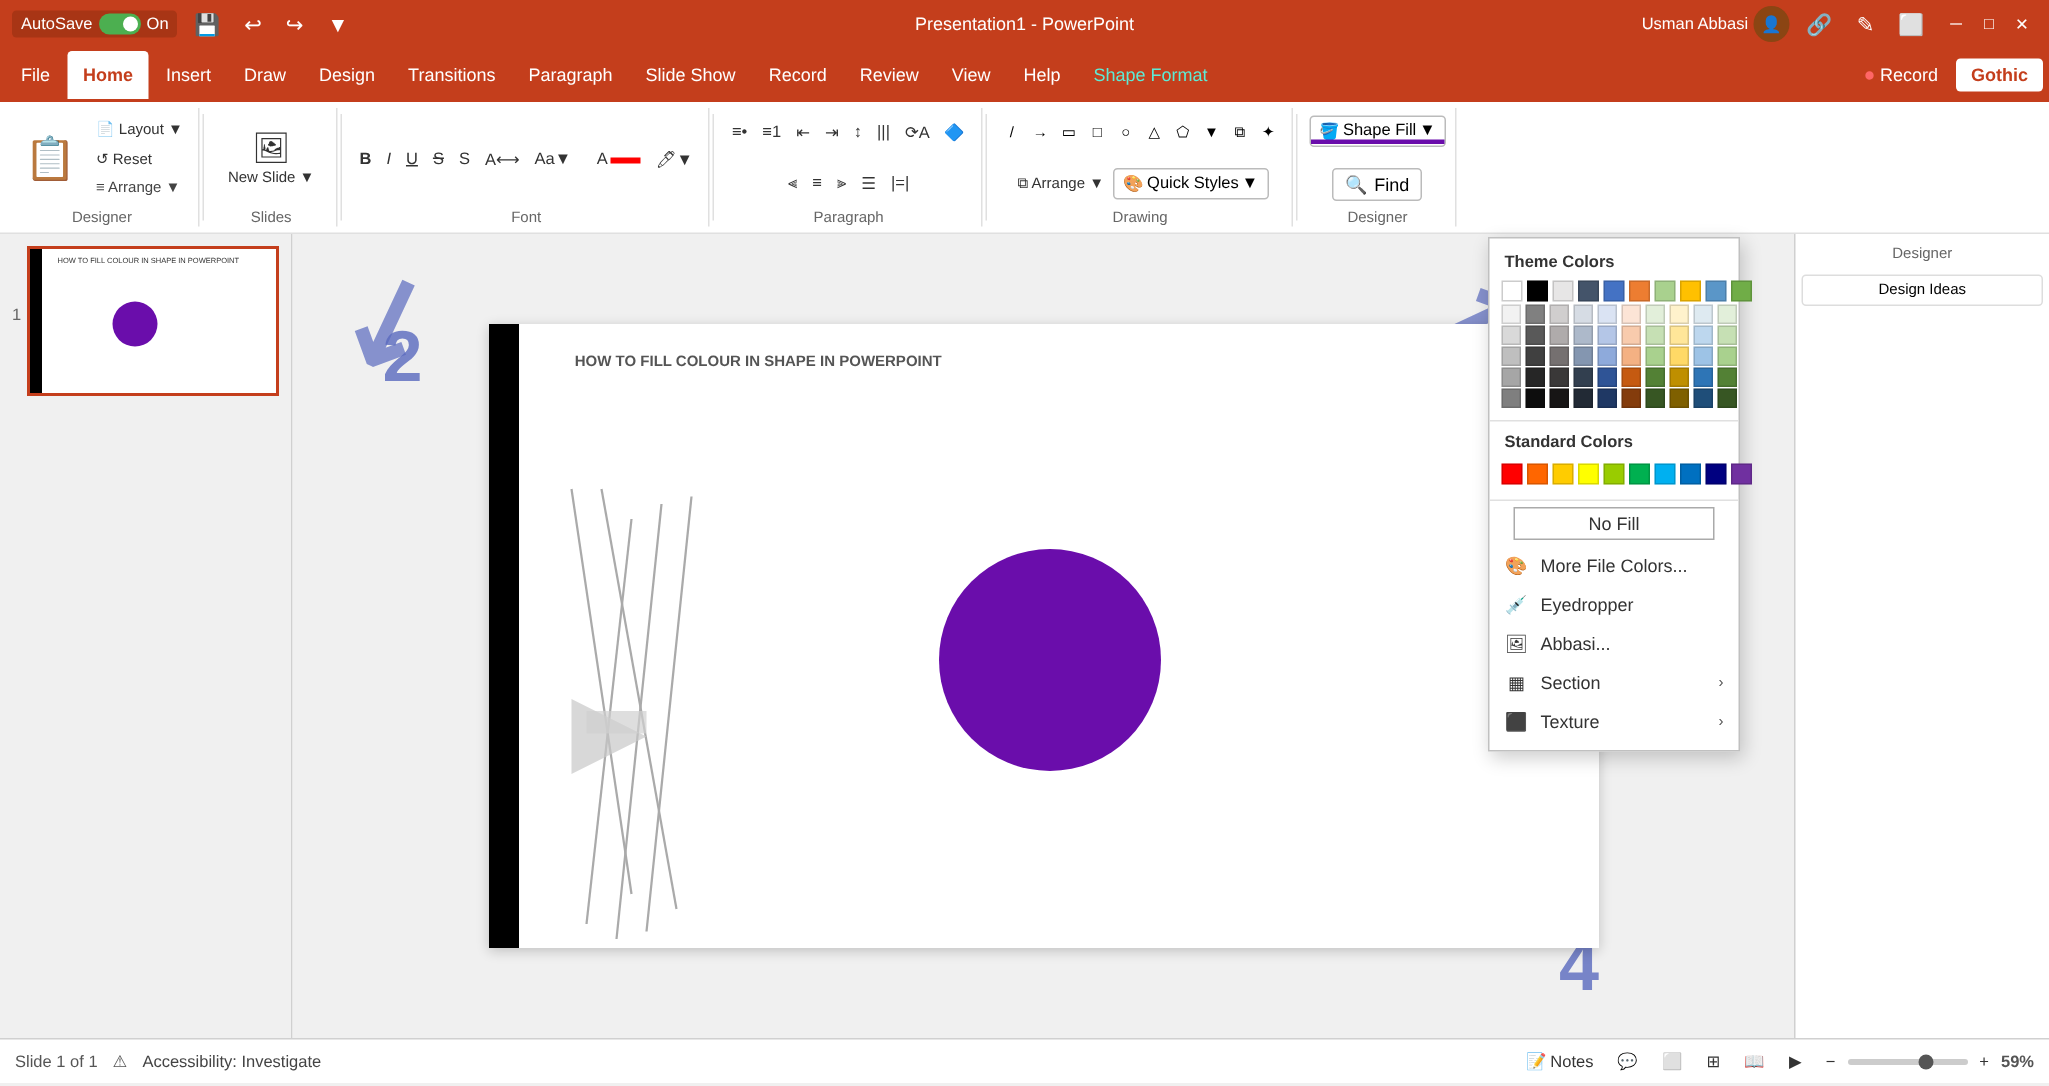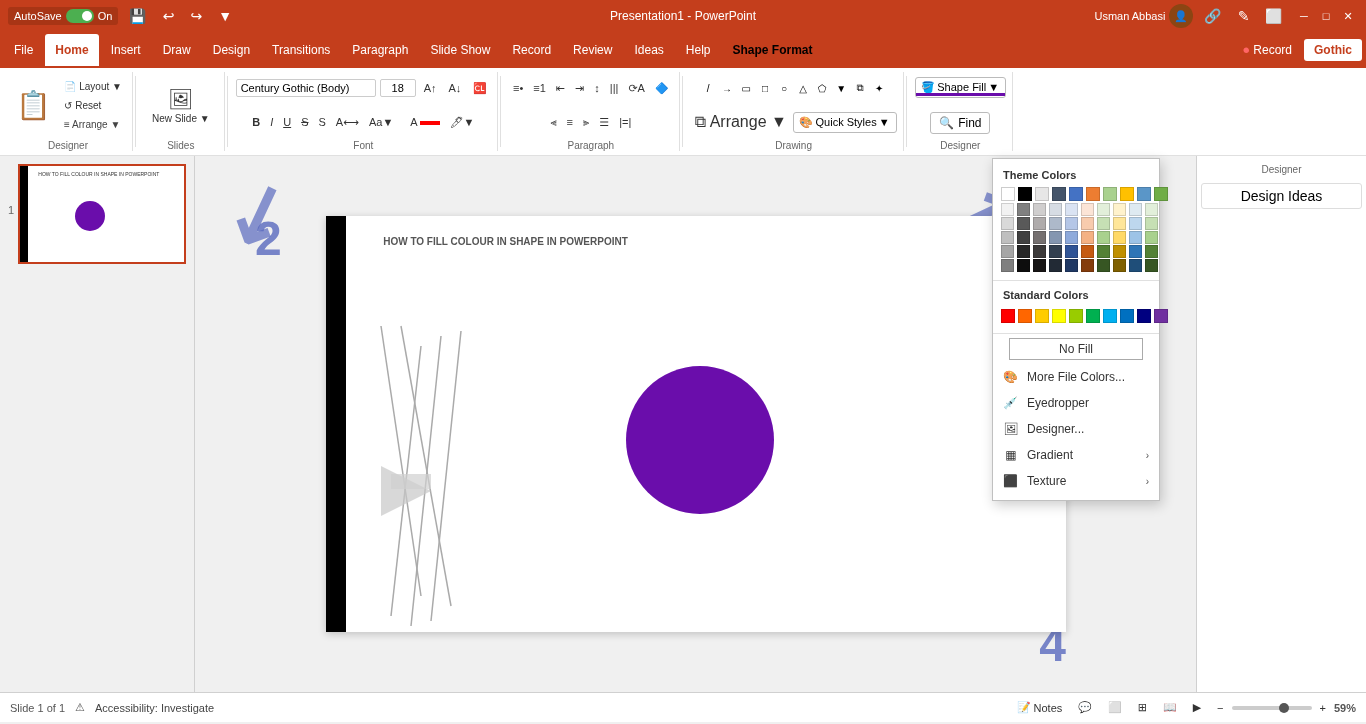--- a/index.html
+++ b/index.html
@@ -40,21 +40,21 @@
       color: white;
       padding: 4px 10px;
       font-size: 12px;
       cursor: pointer;
       border-radius: 3px 3px 0 0;
       height: 32px;
       display: flex;
       align-items: center;
     }
     .tab-item.active { background: white; color: #c43e1c; font-weight: 600; }
-    .tab-item.shape-format { color: #000000; font-weight: bold; }
+    .tab-item.shape-format { color: #5eead4; }
     .tab-right { margin-left: auto; display: flex; align-items: center; gap: 4px; }
     .record-tab-btn { color: white; font-size: 12px; padding: 4px 8px; display: flex; align-items: center; gap: 4px; cursor: pointer; }
     .share-btn { background: white; color: #c43e1c; border: none; padding: 4px 10px; border-radius: 3px; font-size: 12px; cursor: pointer; font-weight: 600; }
 
     
     .toolbar {
       display: flex;
       align-items: stretch;
       height: 88px;
       background: white;
@@ -234,21 +234,21 @@
   <div class="tab-item">File</div>
   <div class="tab-item active">Home</div>
   <div class="tab-item">Insert</div>
   <div class="tab-item">Draw</div>
   <div class="tab-item">Design</div>
   <div class="tab-item">Transitions</div>
   <div class="tab-item">Paragraph</div>
   <div class="tab-item">Slide Show</div>
   <div class="tab-item">Record</div>
   <div class="tab-item">Review</div>
-  <div class="tab-item">Ideas</div>
+  <div class="tab-item">View</div>
   <div class="tab-item">Help</div>
   <div class="tab-item shape-format">Shape Format</div>
   <div class="tab-right">
     <div class="record-tab-btn">
       <span style="color:#ff6666;">⏺</span> 
         <span>Record</span>
     </div>
     <button class="share-btn">Gothic</button>
   </div>
 </div>
@@ -280,27 +280,20 @@
             <span>New Slide ▼</span>
           </button>
         </div>
       </div>
       <div class="toolbar-group-label">Slides</div>
     </div>
 
     <div class="toolbar-sep"></div>
 
     <div class="toolbar-group font-group" style="min-width:220px;">
-      <div class="toolbar-row" style="gap:4px;">
-        <input class="font-name-box" type="text" value="Century Gothic (Body)" style="">
-        <input class="font-size-box" type="text" value="18" style="">
-        <button class="tb-btn">A↑</button>
-        <button class="tb-btn">A↓</button>
-        <button class="tb-btn">🆑</button>
-      </div>
       <div class="toolbar-row" style="gap:2px;margin-top:2px;">
         <button class="tb-btn" style="font-weight:bold;">B</button>
         <button class="tb-btn" style="font-style:italic;">I</button>
         <button class="tb-btn" style="text-decoration:underline;">U</button>
         <button class="tb-btn" style="text-decoration:line-through;">S</button>
         <button class="tb-btn">S</button>
         <button class="tb-btn">A⟷</button>
         <button class="tb-btn">Aa▼</button>
         <div style="width:1px;background:#ddd;margin:0 2px;"></div>
         <button class="tb-btn">
@@ -346,21 +339,21 @@
           <div class="shape-icon">□</div>
           <div class="shape-icon">○</div>
           <div class="shape-icon">△</div>
           <div class="shape-icon">⬠</div>
           <div class="shape-icon">▼</div>
           <div class="shape-icon">⧉</div>
           <div class="shape-icon">✦</div>
         </div>
       </div>
       <div class="toolbar-row" style="gap:2px;margin-top:2px;">
-        <button class="tb-btn" style="font-size:16px;">⧉ Arrange ▼</button>
+        <button class="tb-btn" style="font-size:10px;">⧉ Arrange ▼</button>
         <button class="quick-styles-btn">
           <span>🎨</span>
           <span>Quick Styles</span>
           <span>▼</span>
         </button>
       </div>
       <div class="toolbar-group-label">Drawing</div>
     </div>
 
     <div class="toolbar-sep"></div>
@@ -430,21 +423,21 @@
       <div style="position:absolute;left:65px;top:258px;width:40px;height:15px;background:#d0d0d0;opacity:0.7;"></div>
 
       <div class="purple-circle"></div>
 
       <div style="position:absolute;top:20px;left:30px;font-size:10px;color:#555;font-weight:bold;text-align:center;width:300px;">HOW TO FILL COLOUR IN SHAPE IN POWERPOINT</div>
     </div>
   </div>
 
   <div class="right-panel">
     <div style="font-size:10px;color:#666;padding:4px;text-align:center;">Designer</div>
-    <button style="background:none;border:1px solid #ddd;padding:4px 8px;font-size:14px;border-radius:3px;cursor:pointer;width:100%;">Design Ideas</button>
+    <button style="background:none;border:1px solid #ddd;padding:4px 8px;font-size:10px;border-radius:3px;cursor:pointer;width:100%;">Design Ideas</button>
   </div>
 
 </div>
 
 <div class="shape-fill-dropdown">
 
   <div class="dropdown-section-title">Theme Colors</div>
 
   <div style="padding:0 8px 4px;">
 
@@ -551,25 +544,25 @@
   <div class="dropdown-item">
     <span style="width:16px;height:16px;display:inline-flex;align-items:center;justify-content:center;">🎨</span>
     <span>More File Colors...</span>
   </div>
   <div class="dropdown-item">
     <span style="width:16px;height:16px;display:inline-flex;align-items:center;justify-content:center;">💉</span>
     <span>Eyedropper</span>
   </div>
   <div class="dropdown-item">
     <span style="width:16px;height:16px;display:inline-flex;align-items:center;justify-content:center;">🖼</span>
-    <span>Designer...</span>
+    <span>Abbasi...</span>
   </div>
   <div class="dropdown-item">
     <span style="width:16px;height:16px;display:inline-flex;align-items:center;justify-content:center;">▦</span>
-    <span>Gradient</span>
+    <span>Section</span>
     <span class="submenu-arrow">›</span>
   </div>
   <div class="dropdown-item">
     <span style="width:16px;height:16px;display:inline-flex;align-items:center;justify-content:center;">⬛</span>
     <span>Texture</span>
     <span class="submenu-arrow">›</span>
   </div>
 
 </div>
 

